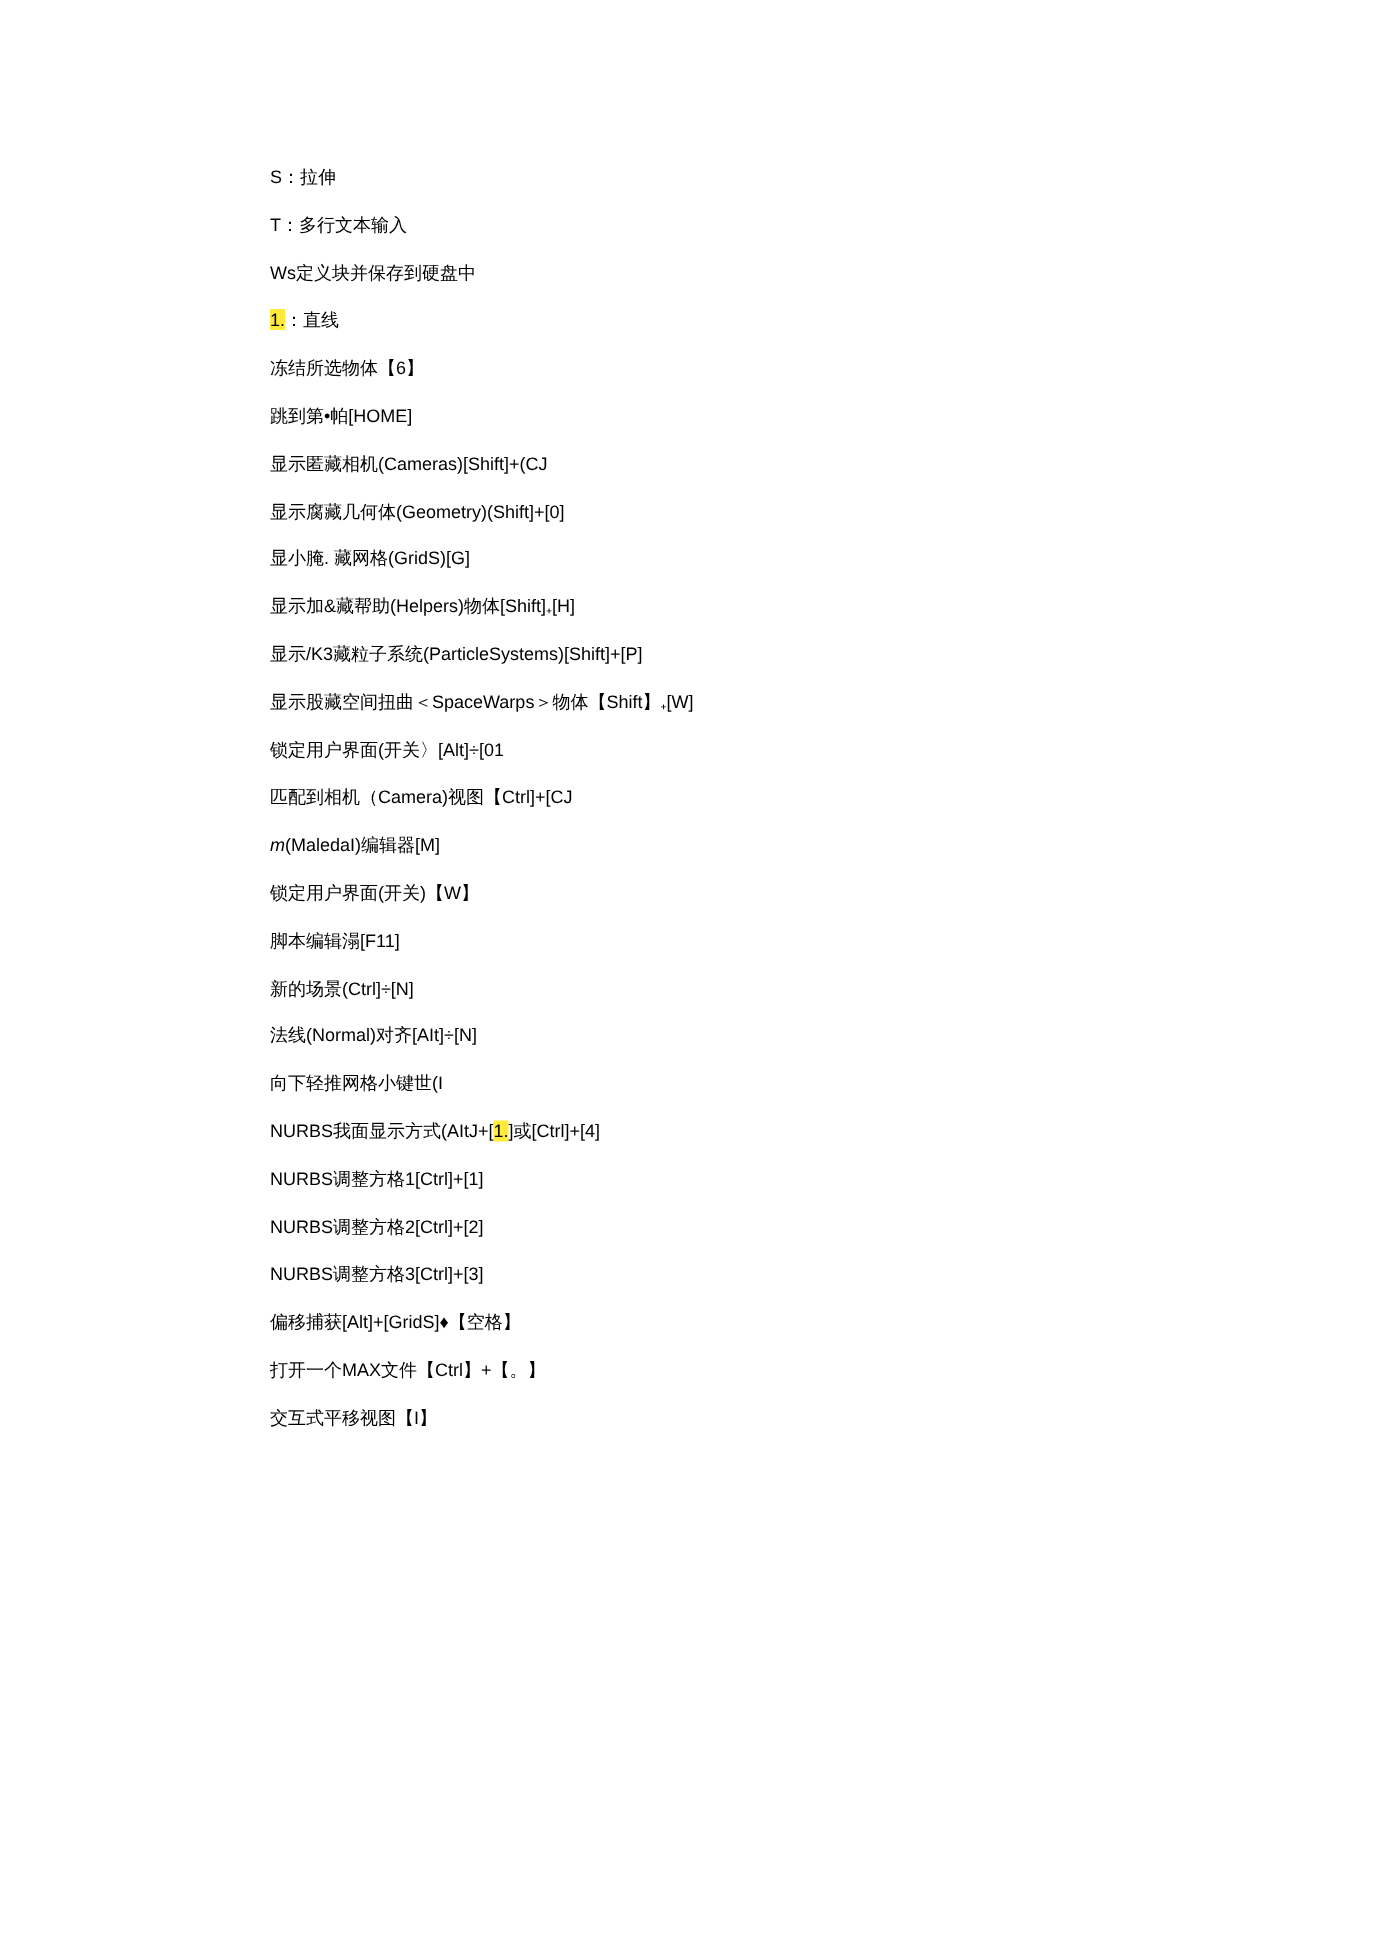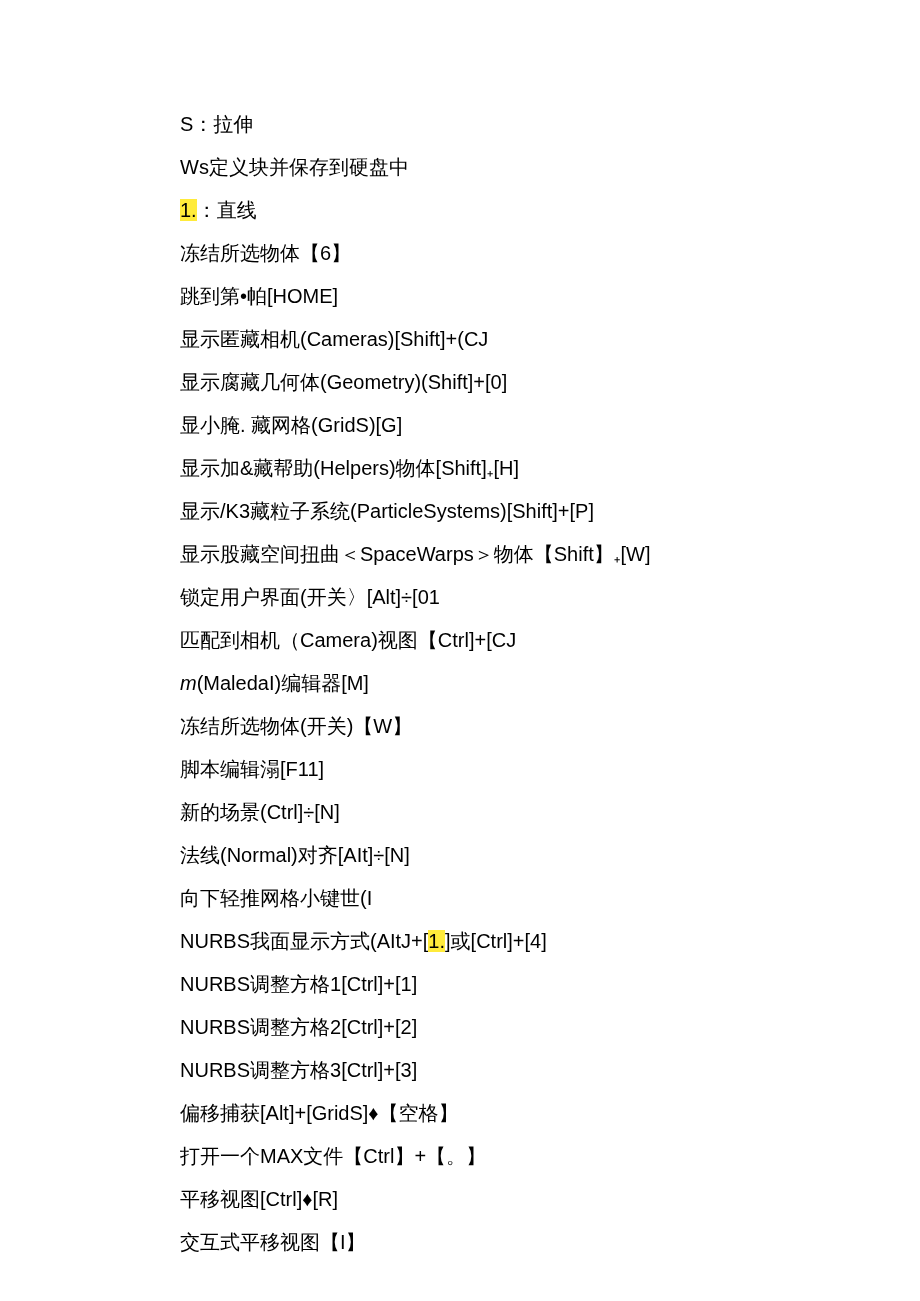--- a/index.html
+++ b/index.html
@@ -8,59 +8,59 @@
     background: #fff;
     font-family: "Helvetica Neue", Arial, "Microsoft YaHei", sans-serif;
   }
   .page {
     width: 920px;
     min-height: 1301px;
     box-sizing: border-box;
     padding: 110px 180px 60px 180px;
   }
   .line {
-    font-size: 20px;
+    font-size: 12px;
     line-height: 1.4;
     color: #000;
     margin: 0 0 15px 0;
     word-break: break-word;
   }
   .hl {
     background: #ffeb3b;
   }
   .italic {
     font-style: italic;
   }
 </style>
 </head>
 <body>
 
 <div class="page">
   <div id="content">
       <p class="line"><span>S：拉伸</span></p>
+      <p class="line"><span>T：多行文本输入</span></p>
       <p class="line"><span>Ws定义块并保存到硬盘中</span></p>
       <p class="line"><span class="hl">1.</span><span>：直线</span></p>
       <p class="line"><span>冻结所选物体【6】</span></p>
       <p class="line"><span>跳到第•帕[HOME]</span></p>
       <p class="line"><span>显示匿藏相机(Cameras)[Shift]+(CJ</span></p>
       <p class="line"><span>显示腐藏几何体(Geometry)(Shift]+[0]</span></p>
       <p class="line"><span>显小腌. 藏网格(GridS)[G]</span></p>
       <p class="line"><span>显示加&amp;藏帮助(Helpers)物体[Shift]₊[H]</span></p>
       <p class="line"><span>显示/K3藏粒子系统(ParticleSystems)[Shift]+[P]</span></p>
       <p class="line"><span>显示股藏空间扭曲＜SpaceWarps＞物体【Shift】₊[W]</span></p>
       <p class="line"><span>锁定用户界面(开关〉[Alt]÷[01</span></p>
       <p class="line"><span>匹配到相机（Camera)视图【Ctrl]+[CJ</span></p>
       <p class="line"><span class="italic">m</span><span>(MaledaI)编辑器[M]</span></p>
-      <p class="line"><span>冻结所选物体(开关)【W】</span></p>
+      <p class="line"><span>锁定用户界面(开关)【W】</span></p>
       <p class="line"><span>脚本编辑溻[F11]</span></p>
       <p class="line"><span>新的场景(Ctrl]÷[N]</span></p>
       <p class="line"><span>法线(Normal)对齐[AIt]÷[N]</span></p>
       <p class="line"><span>向下轻推网格小键世(I</span></p>
       <p class="line"><span>NURBS我面显示方式(AItJ+[</span><span class="hl">1.</span><span>]或[Ctrl]+[4]</span></p>
       <p class="line"><span>NURBS调整方格1[Ctrl]+[1]</span></p>
       <p class="line"><span>NURBS调整方格2[Ctrl]+[2]</span></p>
       <p class="line"><span>NURBS调整方格3[Ctrl]+[3]</span></p>
       <p class="line"><span>偏移捕获[Alt]+[GridS]♦【空格】</span></p>
       <p class="line"><span>打开一个MAX文件【Ctrl】+【。】</span></p>
-      <p class="line"><span>平移视图[Ctrl]♦[R]</span></p>
       <p class="line"><span>交互式平移视图【I】</span></p>
     </div>
 </div>
 
 </body></html>

